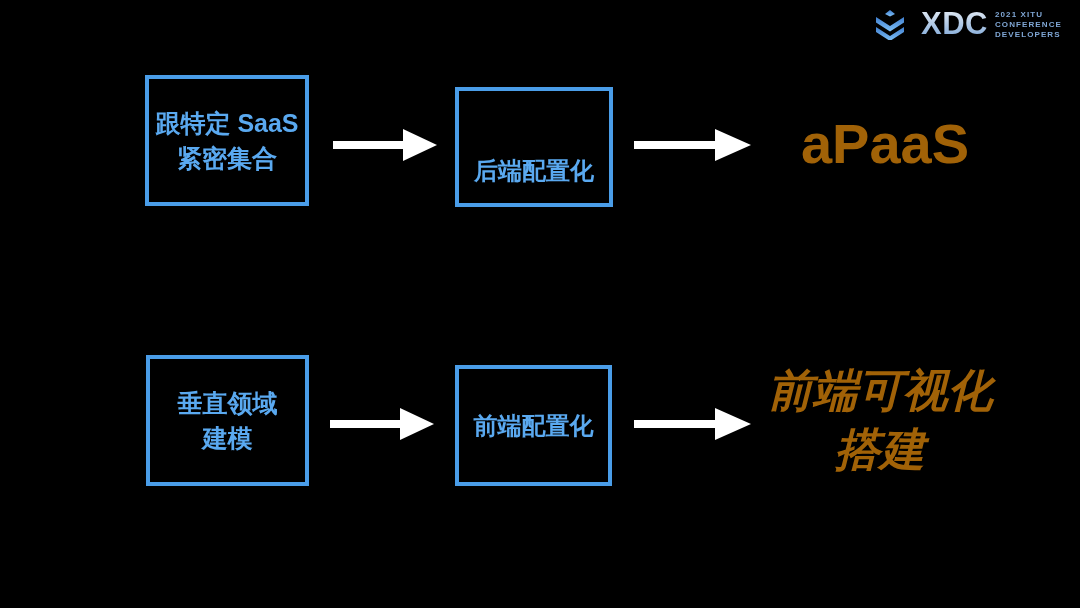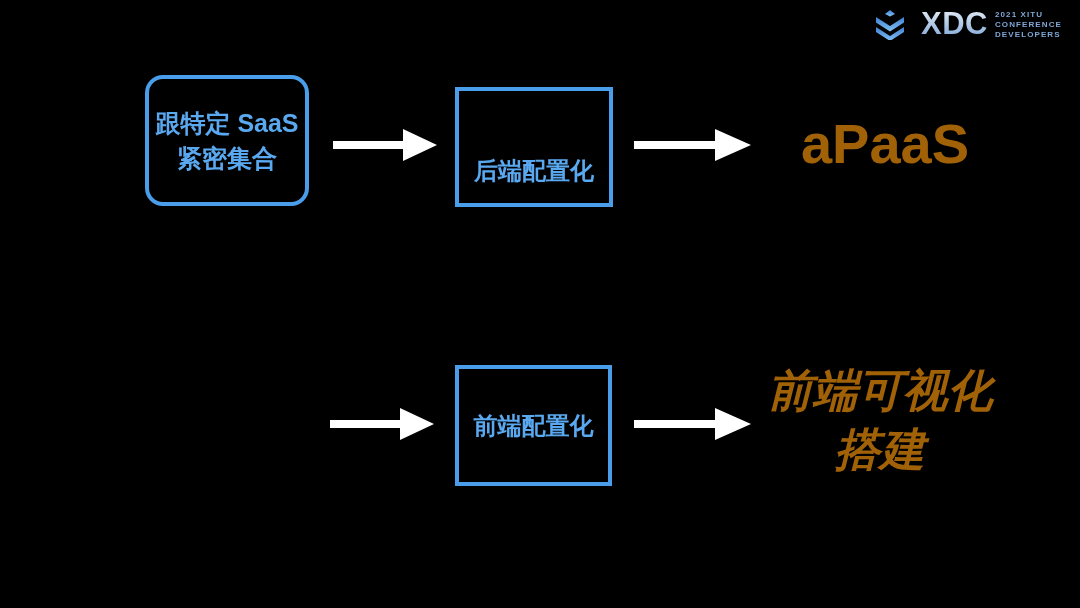--- a/index.html
+++ b/index.html
@@ -83,21 +83,21 @@
     justify-content: center;
     text-align: center;
   }
   .flow-box .box-label {
     color: #5aa9f0;
     font-weight: bold;
     line-height: 1.38;
     white-space: pre-line;
   }
 
-  #box-saas      { left: 145px; top: 75px;  width: 164px; height: 131px; border-radius: 18px; }
+  #box-saas      { left: 145px; top: 75px;  width: 164px; height: 131px; }
   #box-saas .box-label      { font-size: 25px; }
 
   #box-backend   { left: 455px; top: 87px;  width: 158px; height: 120px; }
   #box-backend .box-label   { font-size: 24px; margin-top: 48px; }
 
   #box-domain    { left: 146px; top: 355px; width: 163px; height: 131px; }
   #box-domain .box-label    { font-size: 25px; }
 
   #box-frontend  { left: 455px; top: 365px; width: 157px; height: 121px; }
   #box-frontend .box-label  { font-size: 24px; }
@@ -176,20 +176,24 @@
   </div>
 
   <div class="arrow" id="arrow-2">
     <svg viewBox="0 0 117 44" preserveAspectRatio="none">
       <path d="M0 18 L81 18 L81 6 L117 22 L81 38 L81 26 L0 26 Z" fill="#ffffff"></path>
     </svg>
   </div>
 
   <div class="outcome" id="outcome-apaas">aPaaS</div>
 
+  <div class="flow-box" id="box-domain">
+    <div class="box-label">垂直领域
+建模</div>
+  </div>
 
   <div class="arrow" id="arrow-3">
     <svg viewBox="0 0 104 44" preserveAspectRatio="none">
       <path d="M0 18 L70 18 L70 6 L104 22 L70 38 L70 26 L0 26 Z" fill="#ffffff"></path>
     </svg>
   </div>
 
   <div class="flow-box" id="box-frontend">
     <div class="box-label">前端配置化</div>
   </div>

